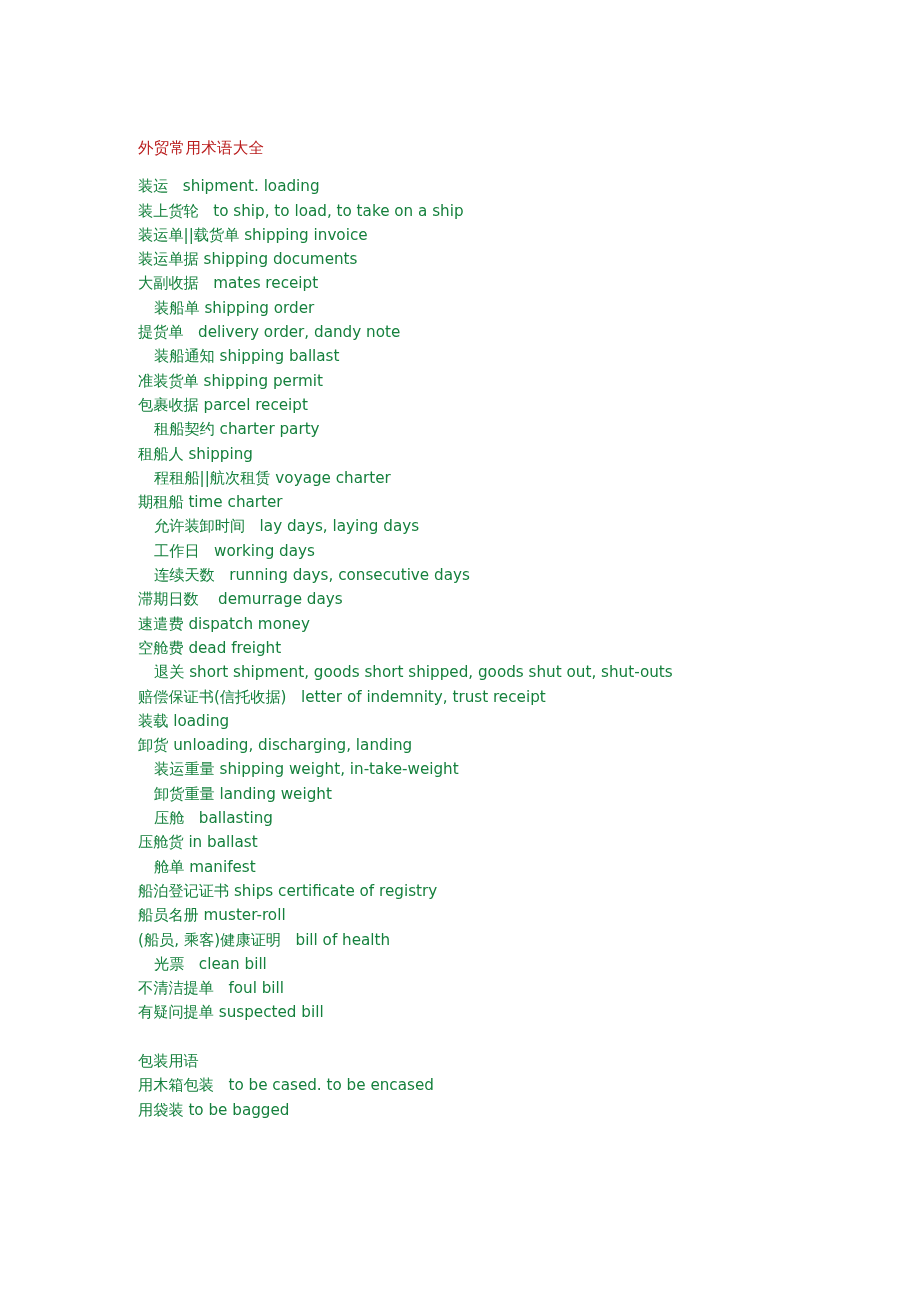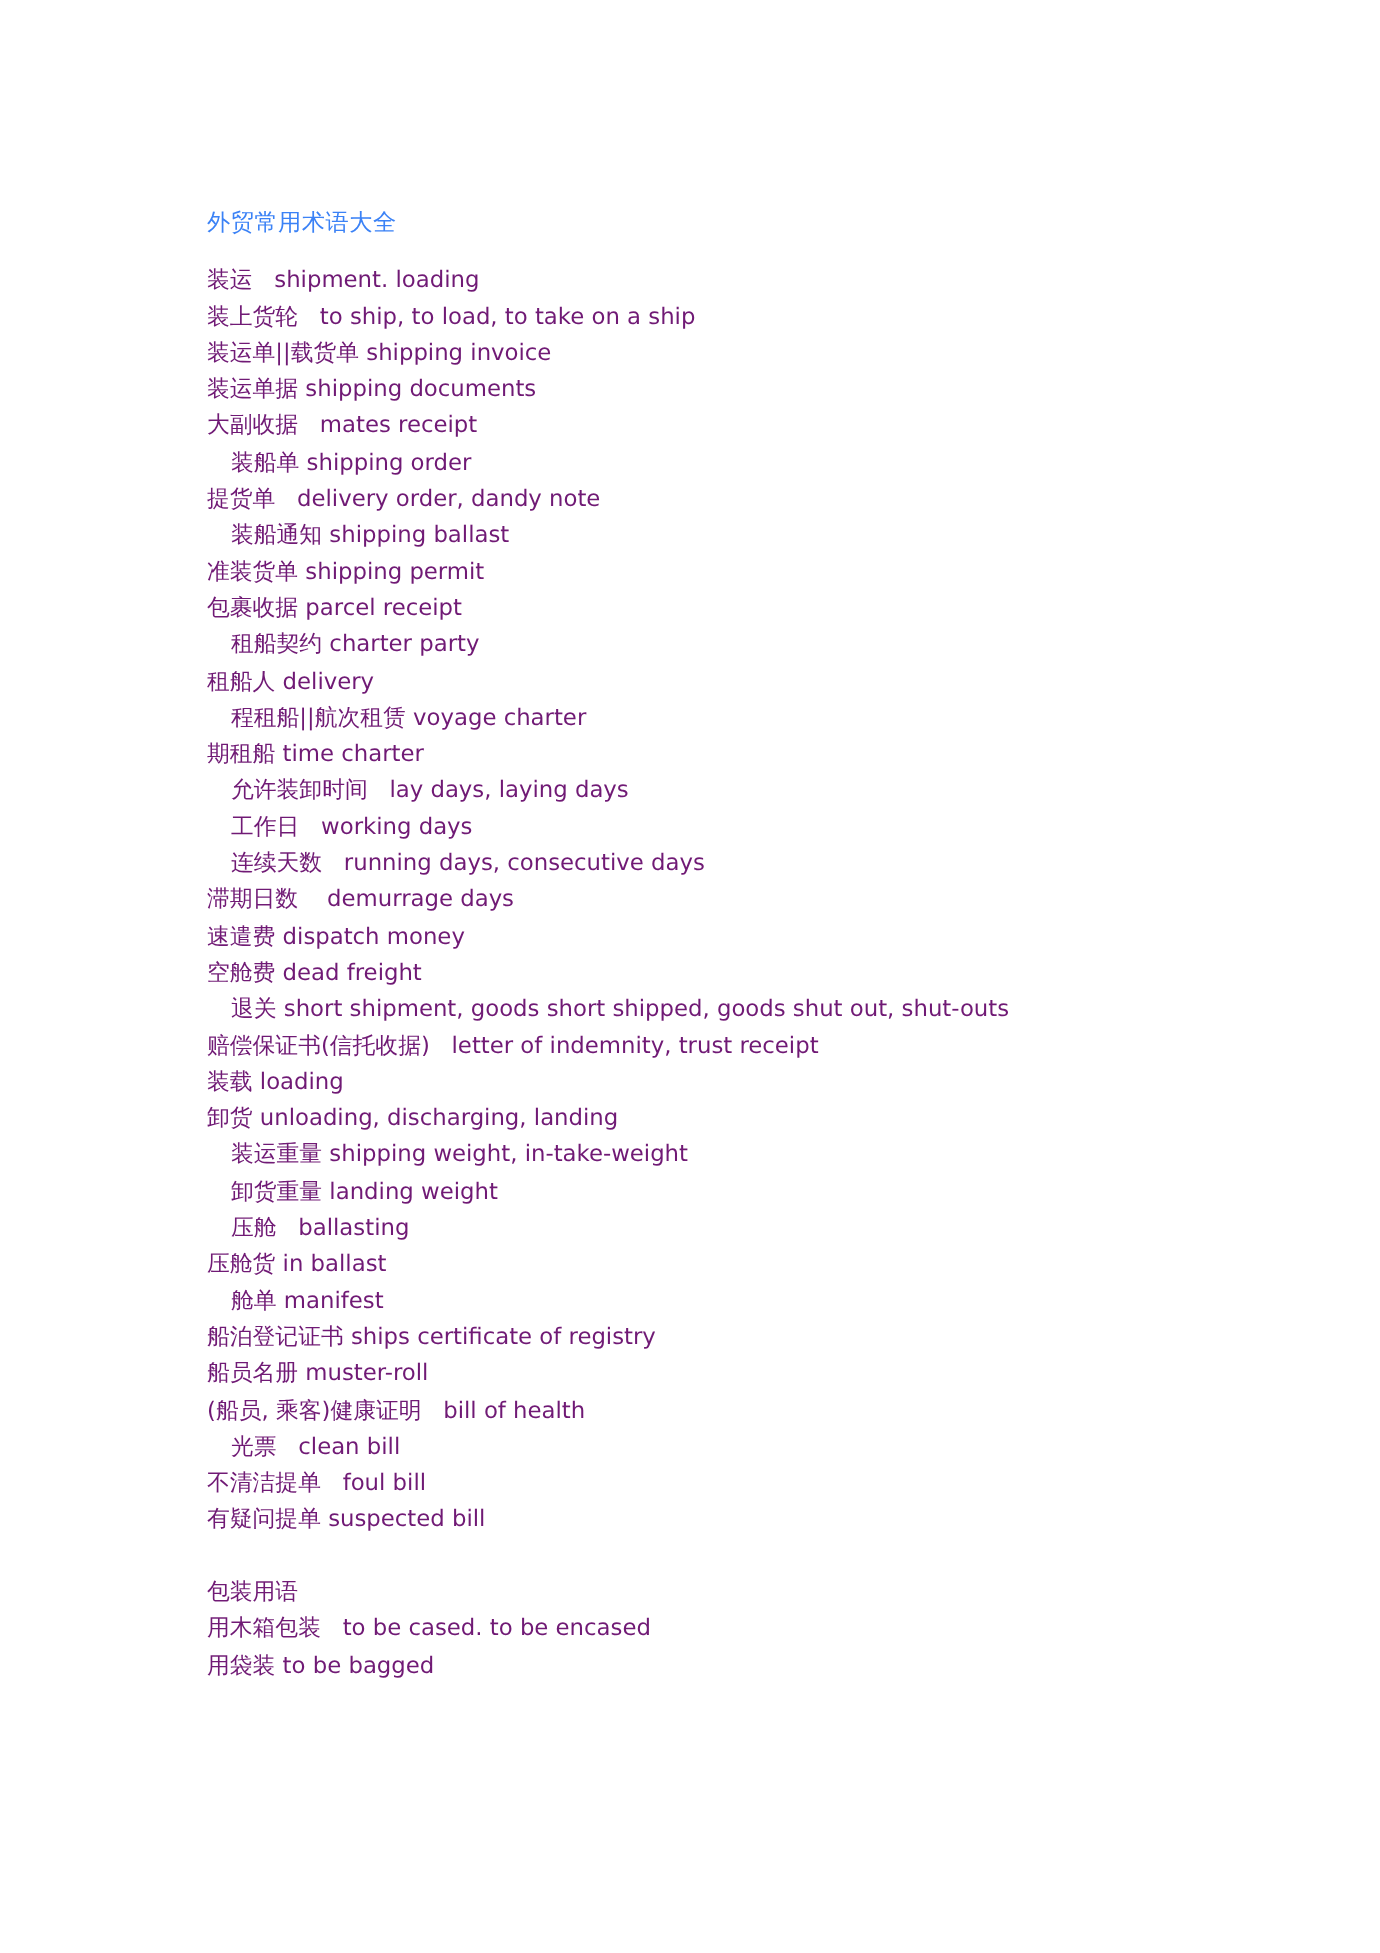--- a/index.html
+++ b/index.html
@@ -22,31 +22,31 @@
     background: #ffffff;
     box-sizing: border-box;
   }
   #doc-body {
     position: absolute;
     left: 138px;
     top: 136px;
     width: 700px;
   }
   .doc-title {
-    color: #3b82f6;
+    color: #b91c1c;
     font-size: 15.5px;
     line-height: 24.3px;
     letter-spacing: 0.3px;
     white-space: pre;
     margin: 0 0 14px 0;
     font-weight: normal;
     font-family: "DejaVu Sans", "Liberation Sans", sans-serif;
   }
   .term-line {
-    color: #701a75;
+    color: #15803d;
     font-size: 15.2px;
     line-height: 24.3px;
     white-space: pre;
     margin: 0;
     font-family: "DejaVu Sans", "Liberation Sans", sans-serif;
   }
   .term-line.indent {
     padding-left: 16px;
   }
   .term-line.blank {
@@ -64,21 +64,21 @@
         <div class="term-line">装上货轮   to ship, to load, to take on a ship</div>
         <div class="term-line">装运单||载货单 shipping invoice</div>
         <div class="term-line">装运单据 shipping documents</div>
         <div class="term-line">大副收据   mates receipt</div>
         <div class="term-line indent">装船单 shipping order</div>
         <div class="term-line">提货单   delivery order, dandy note</div>
         <div class="term-line indent">装船通知 shipping ballast</div>
         <div class="term-line">准装货单 shipping permit</div>
         <div class="term-line">包裹收据 parcel receipt</div>
         <div class="term-line indent">租船契约 charter party</div>
-        <div class="term-line">租船人 delivery</div>
+        <div class="term-line">租船人 shipping</div>
         <div class="term-line indent">程租船||航次租赁 voyage charter</div>
         <div class="term-line">期租船 time charter</div>
         <div class="term-line indent">允许装卸时间   lay days, laying days</div>
         <div class="term-line indent">工作日   working days</div>
         <div class="term-line indent">连续天数   running days, consecutive days</div>
         <div class="term-line">滞期日数    demurrage days</div>
         <div class="term-line">速遣费 dispatch money</div>
         <div class="term-line">空舱费 dead freight</div>
         <div class="term-line indent">退关 short shipment, goods short shipped, goods shut out, shut-outs</div>
         <div class="term-line">赔偿保证书(信托收据)   letter of indemnity, trust receipt</div>

